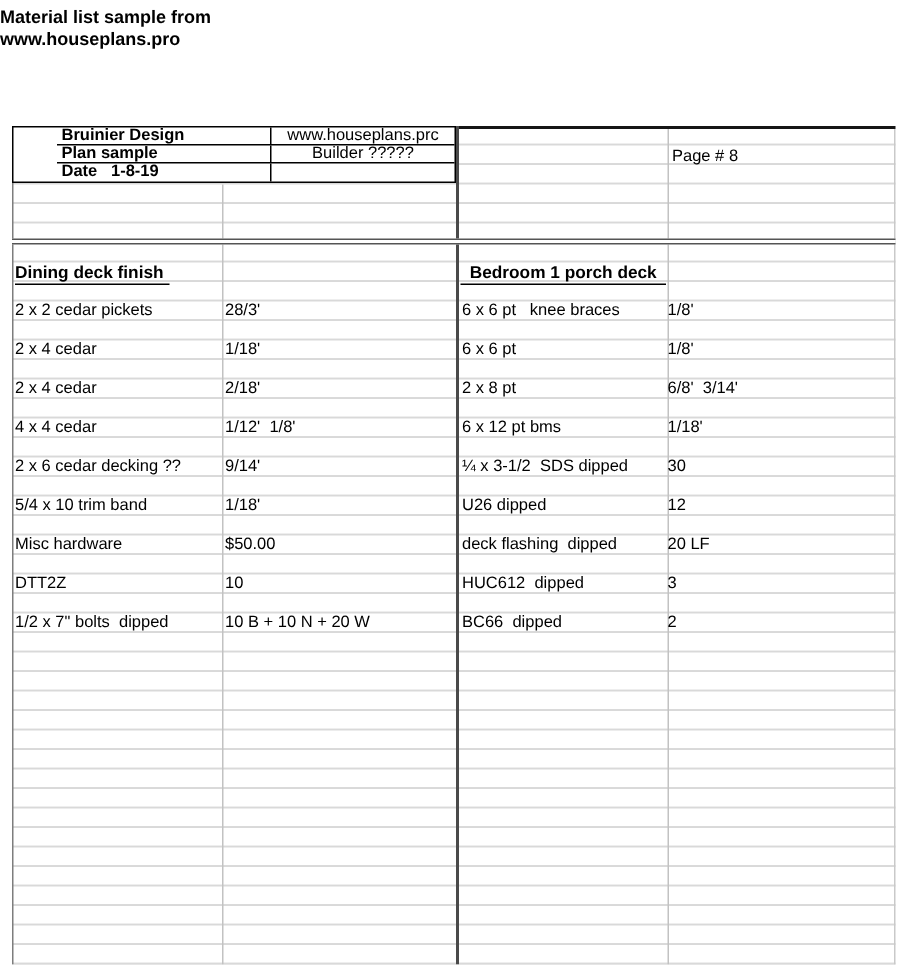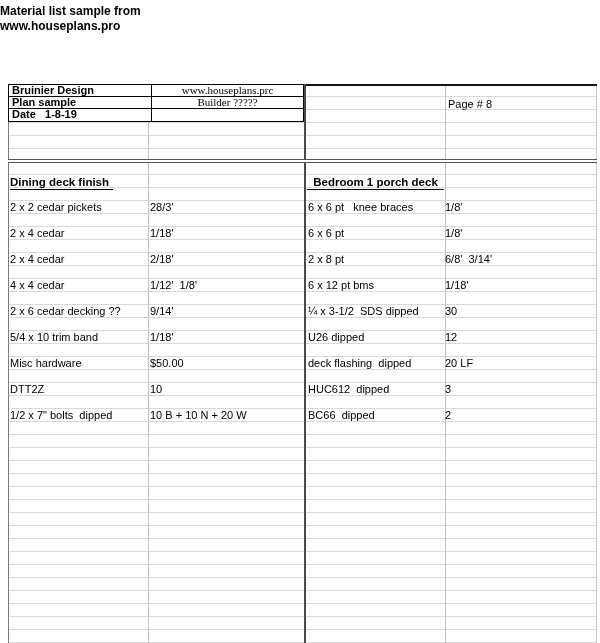--- a/index.html
+++ b/index.html
@@ -22,25 +22,25 @@
   .vline{position:absolute;width:1px;bottom:0;}
   .v-left{left:0;top:0;background:#7d7d7d;}
   .v-col2{left:140px;top:39px;background:#c2c2c2;}
   .v-col3{left:296px;top:0;width:2px;background:#4a4a4a;}
   .v-col4{left:437px;top:2px;background:#c2c2c2;}
   .v-right{left:588px;top:2px;background:#c9c9c9;}
   .header-box{
     position:absolute;top:0;left:0;width:294px;height:36px;
     border:1.5px solid #000;background:#fff;
   }
-  .hrow{display:flex;height:11px;border-bottom:1px solid #000;}
+  .hrow{display:flex;height:11px;border-bottom:1px solid #000;margin-left:29px;}
   .hrow.last{border-bottom:none;height:12px;}
   .hrow .hc1{width:139px;border-right:1.2px solid #000;padding-left:3px;
     font-weight:bold;font-size:11px;line-height:11px;white-space:pre;}
-  .hrow .hc2{flex:1;text-align:center;font-size:11px;line-height:11px;white-space:pre;font-family:Liberation Serif, serif;}
+  .hrow .hc2{flex:1;text-align:center;font-size:11px;line-height:11px;white-space:pre;}
   .hrow .hc2.left{text-align:left;padding-left:3px;}
   .page-num{position:absolute;left:440px;top:14px;font-weight:normal;font-size:11px;line-height:12px;}
   .double-line{
     position:absolute;left:0;right:0;top:75px;height:4px;background:#fff;
     border-top:1.5px solid #555;border-bottom:1.5px solid #555;box-sizing:border-box;
   }
   .sec-title{position:absolute;top:92px;font-size:11.5px;font-weight:bold;line-height:12px;}
   .sec-left{left:2px;}
   .sec-right{left:298px;width:139px;text-align:center;}
   .sec-title .ul{border-bottom:1.3px solid #000;padding-bottom:1px;display:inline-block;}

